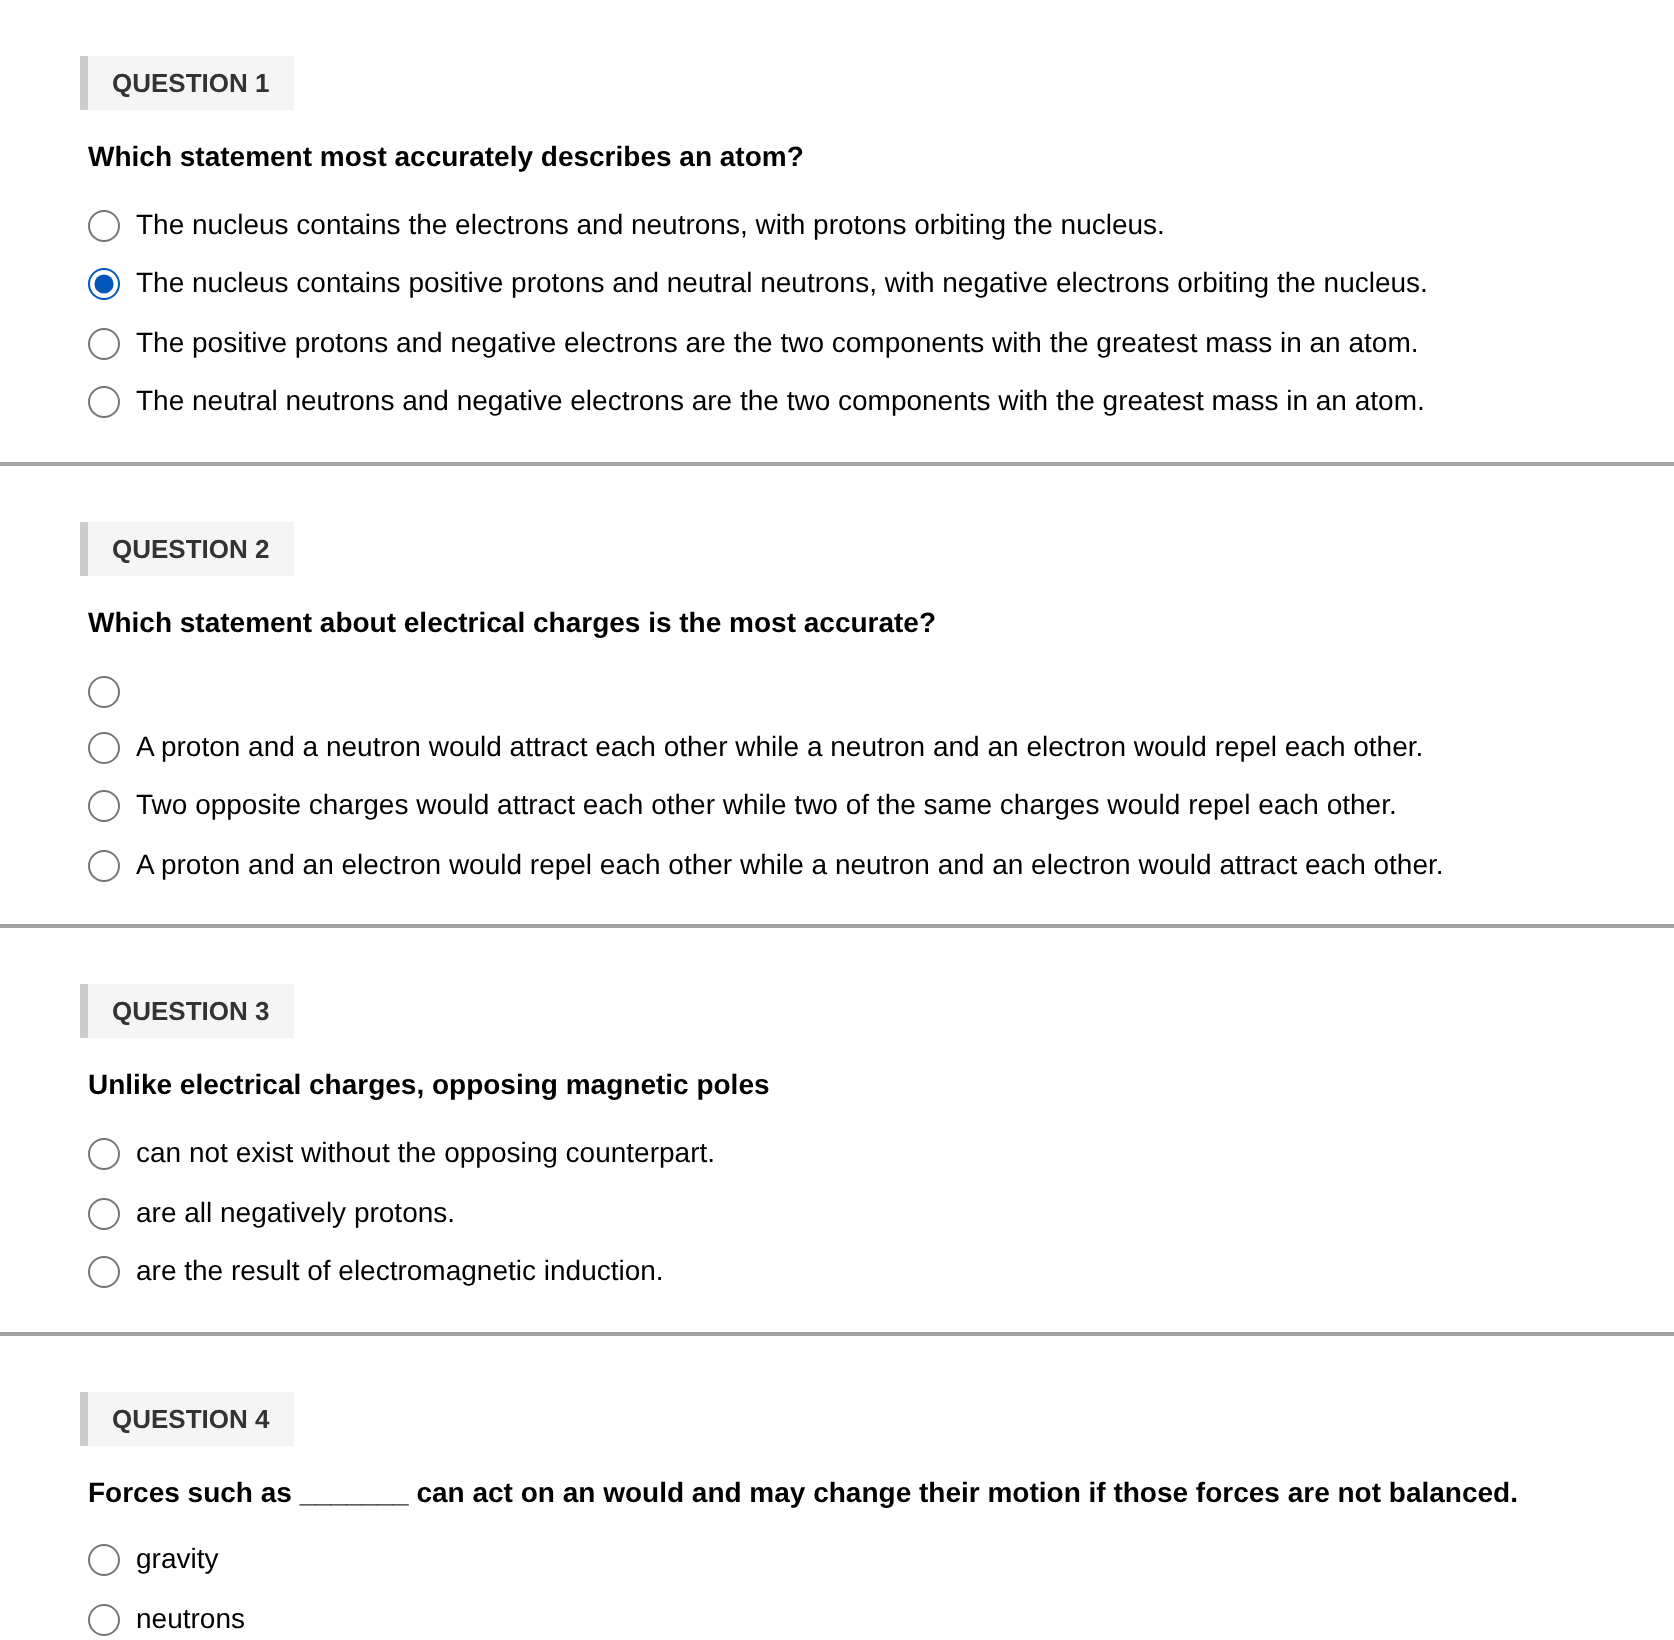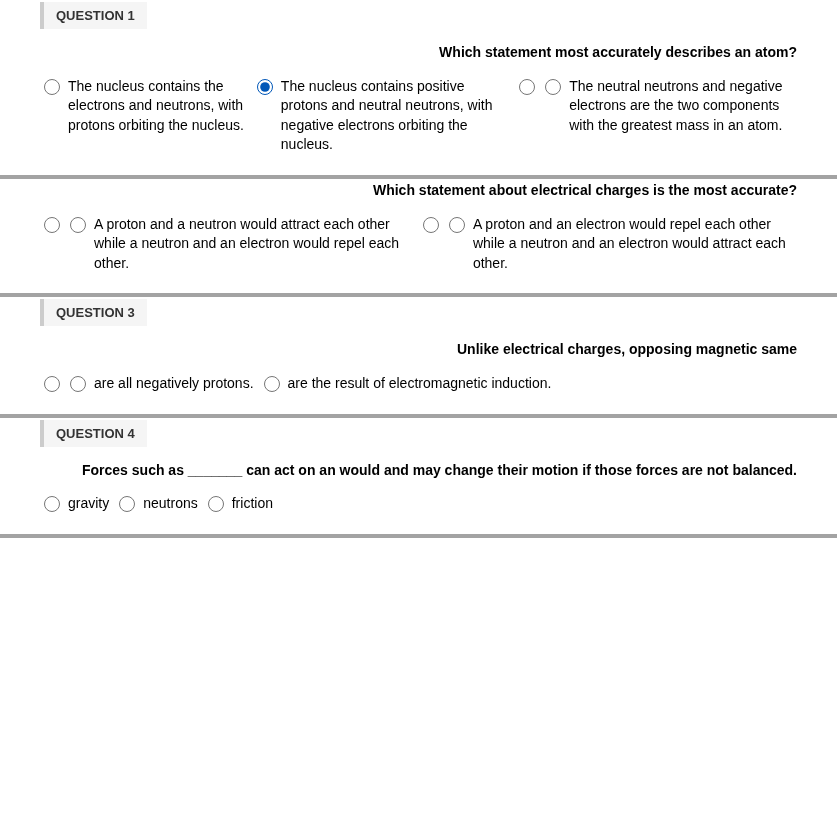--- a/index.html
+++ b/index.html
@@ -11,48 +11,47 @@
     body {
       font-family: Arial, sans-serif;
       font-size: 14px;
       background: #fff;
       color: #000;
       width: 837px;
       min-height: 820px;
     }
 
     .question-block {
-      padding: 2px 0 20px 0;
-      border-bottom: 4px solid #a3a3a3;
+      padding: 28px 0 20px 0;
+      border-bottom: 2px solid #a3a3a3;
     }
 
     .question-label {
       background: #f5f5f5;
       border-left: 4px solid #ccc;
       padding: 6px 12px;
       font-weight: bold;
       font-size: 13px;
       color: #333;
       margin: 0 0 14px 0;
       display: inline-block;
       margin-left: 40px;
     }
 
     .question-text {
       font-weight: bold;
       font-size: 14px;
       margin: 0 40px 14px 44px;
       line-height: 1.4;
-      text-align: right;
     }
 
     .options {
       margin: 0 40px 0 44px;
       display: flex;
-      flex-direction: row;
+      flex-direction: column;
       gap: 10px;
     }
 
     .option-item {
       display: flex;
       align-items: flex-start;
       gap: 8px;
       line-height: 1.4;
     }
 
@@ -78,45 +77,48 @@
         <div class="option-item">
           <input type="radio" name="q1" id="q1a" style="">
           <label for="q1a" class="option-label">The nucleus contains the electrons and neutrons, with protons orbiting the nucleus.</label>
         </div>
         <div class="option-item">
           <input type="radio" name="q1" id="q1b" checked="" style="">
           <label for="q1b" class="option-label">The nucleus contains positive protons and neutral neutrons, with negative electrons orbiting the nucleus.</label>
         </div>
         <div class="option-item">
           <input type="radio" name="q1" id="q1c" style="">
+          <label for="q1c" class="option-label">The positive protons and negative electrons are the two components with the greatest mass in an atom.</label>
         </div>
         <div class="option-item">
           <input type="radio" name="q1" id="q1d" style="">
           <label for="q1d" class="option-label">The neutral neutrons and negative electrons are the two components with the greatest mass in an atom.</label>
         </div>
       </div></div>
-    <div class="question-block"><div class="question-text">Which statement about electrical charges is the most accurate?</div><div class="options">
+    <div class="question-block"><div class="question-label">QUESTION 2</div><div class="question-text">Which statement about electrical charges is the most accurate?</div><div class="options">
         <div class="option-item">
           <input type="radio" name="q2" id="q2a" style="">
         </div>
         <div class="option-item">
           <input type="radio" name="q2" id="q2b" style="">
           <label for="q2b" class="option-label">A proton and a neutron would attract each other while a neutron and an electron would repel each other.</label>
         </div>
         <div class="option-item">
           <input type="radio" name="q2" id="q2c" style="">
+          <label for="q2c" class="option-label">Two opposite charges would attract each other while two of the same charges would repel each other.</label>
         </div>
         <div class="option-item">
           <input type="radio" name="q2" id="q2d" style="">
           <label for="q2d" class="option-label">A proton and an electron would repel each other while a neutron and an electron would attract each other.</label>
         </div>
       </div></div>
-    <div class="question-block"><div class="question-label">QUESTION 3</div><div class="question-text">Unlike electrical charges, opposing magnetic same</div><div class="options">
+    <div class="question-block"><div class="question-label">QUESTION 3</div><div class="question-text">Unlike electrical charges, opposing magnetic poles</div><div class="options">
         <div class="option-item">
           <input type="radio" name="q3" id="q3a" style="">
+          <label for="q3a" class="option-label">can not exist without the opposing counterpart.</label>
         </div>
         <div class="option-item">
           <input type="radio" name="q3" id="q3b" style="">
           <label for="q3b" class="option-label">are all negatively protons.</label>
         </div>
         <div class="option-item">
           <input type="radio" name="q3" id="q3d" style="">
           <label for="q3d" class="option-label">are the result of electromagnetic induction.</label>
         </div>
       </div></div>

